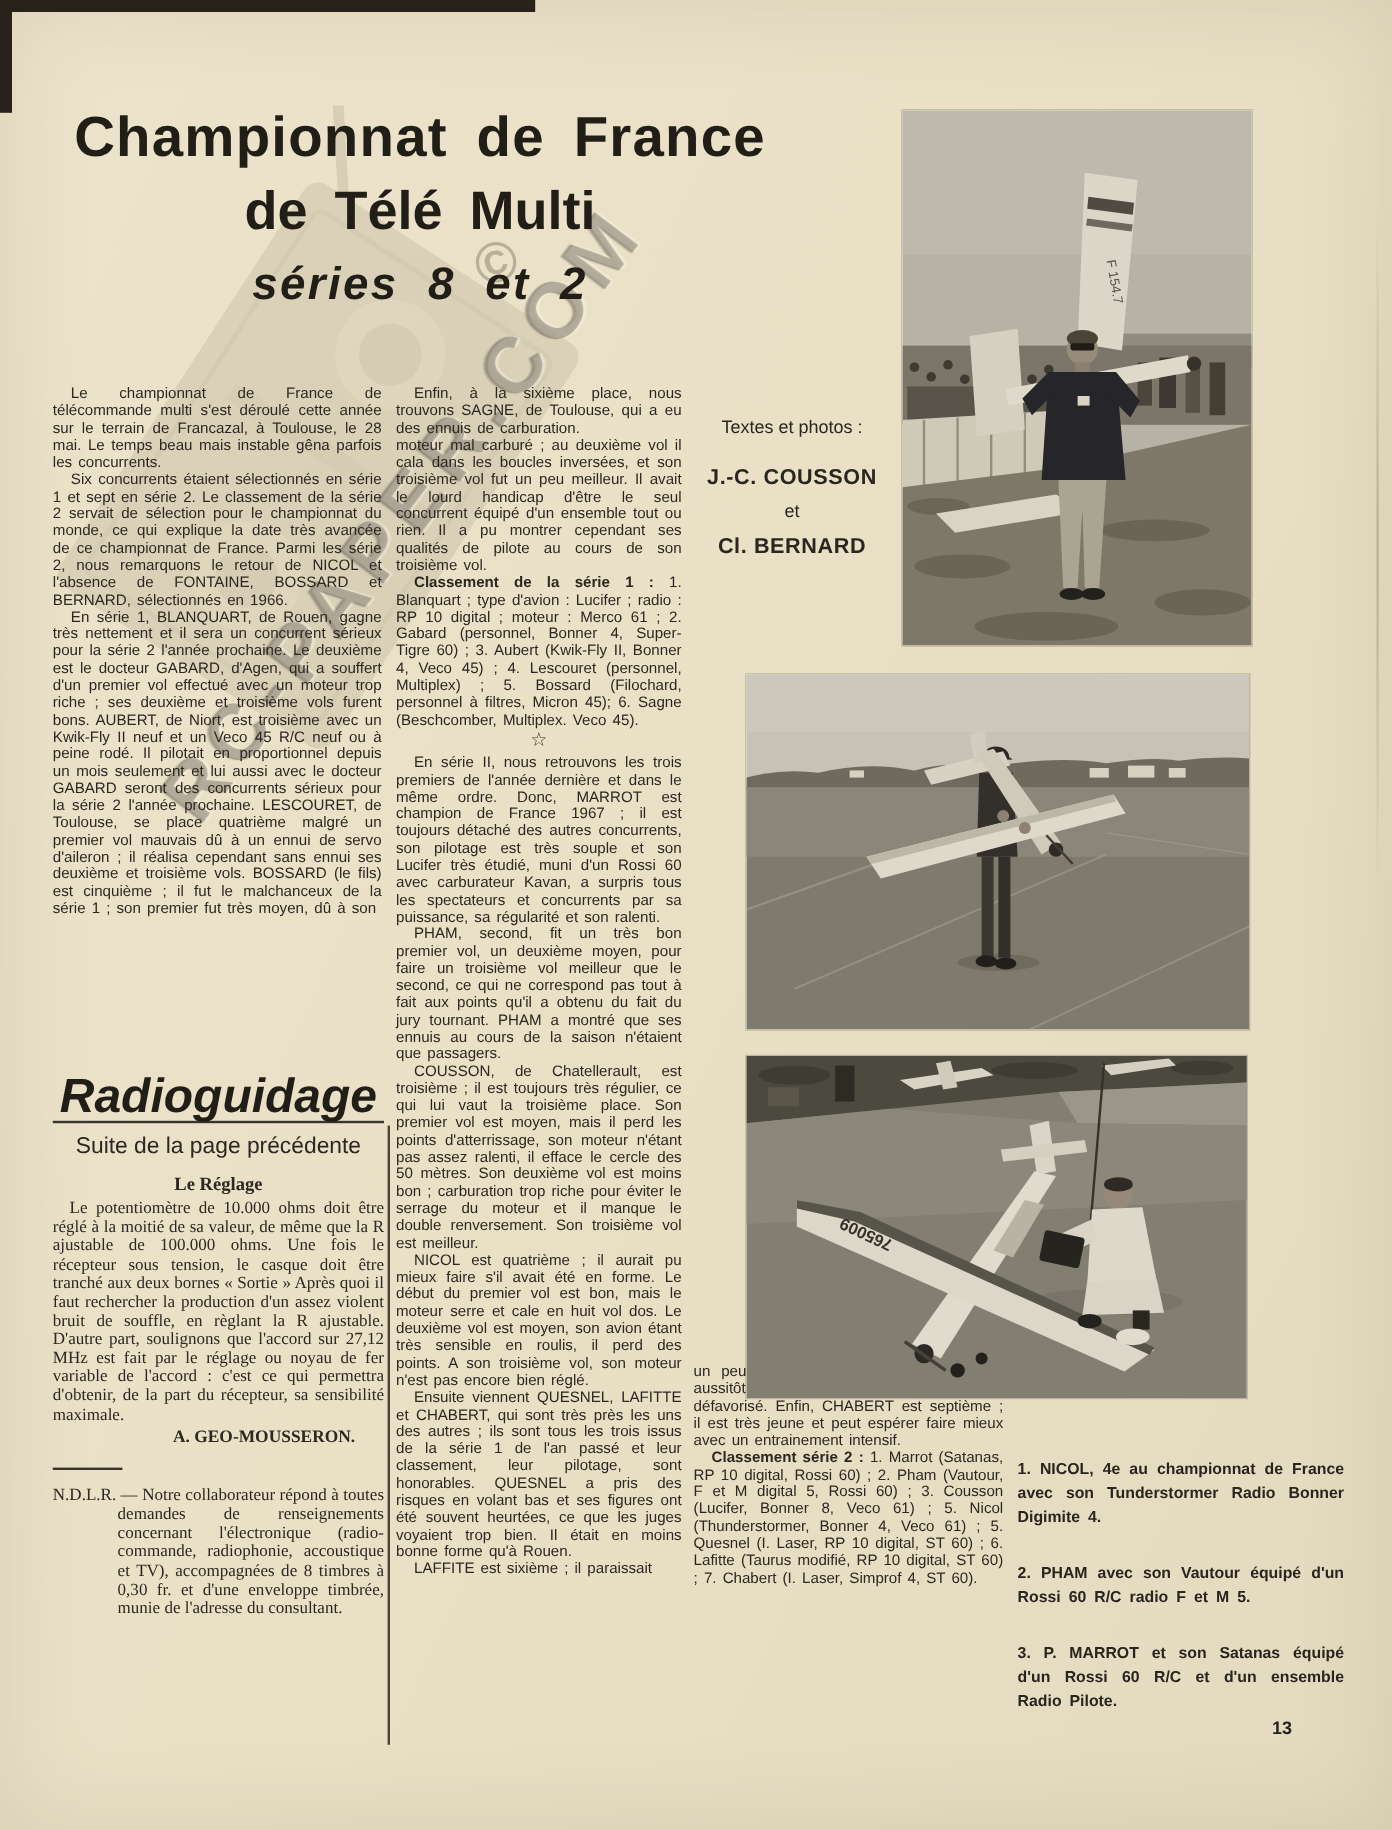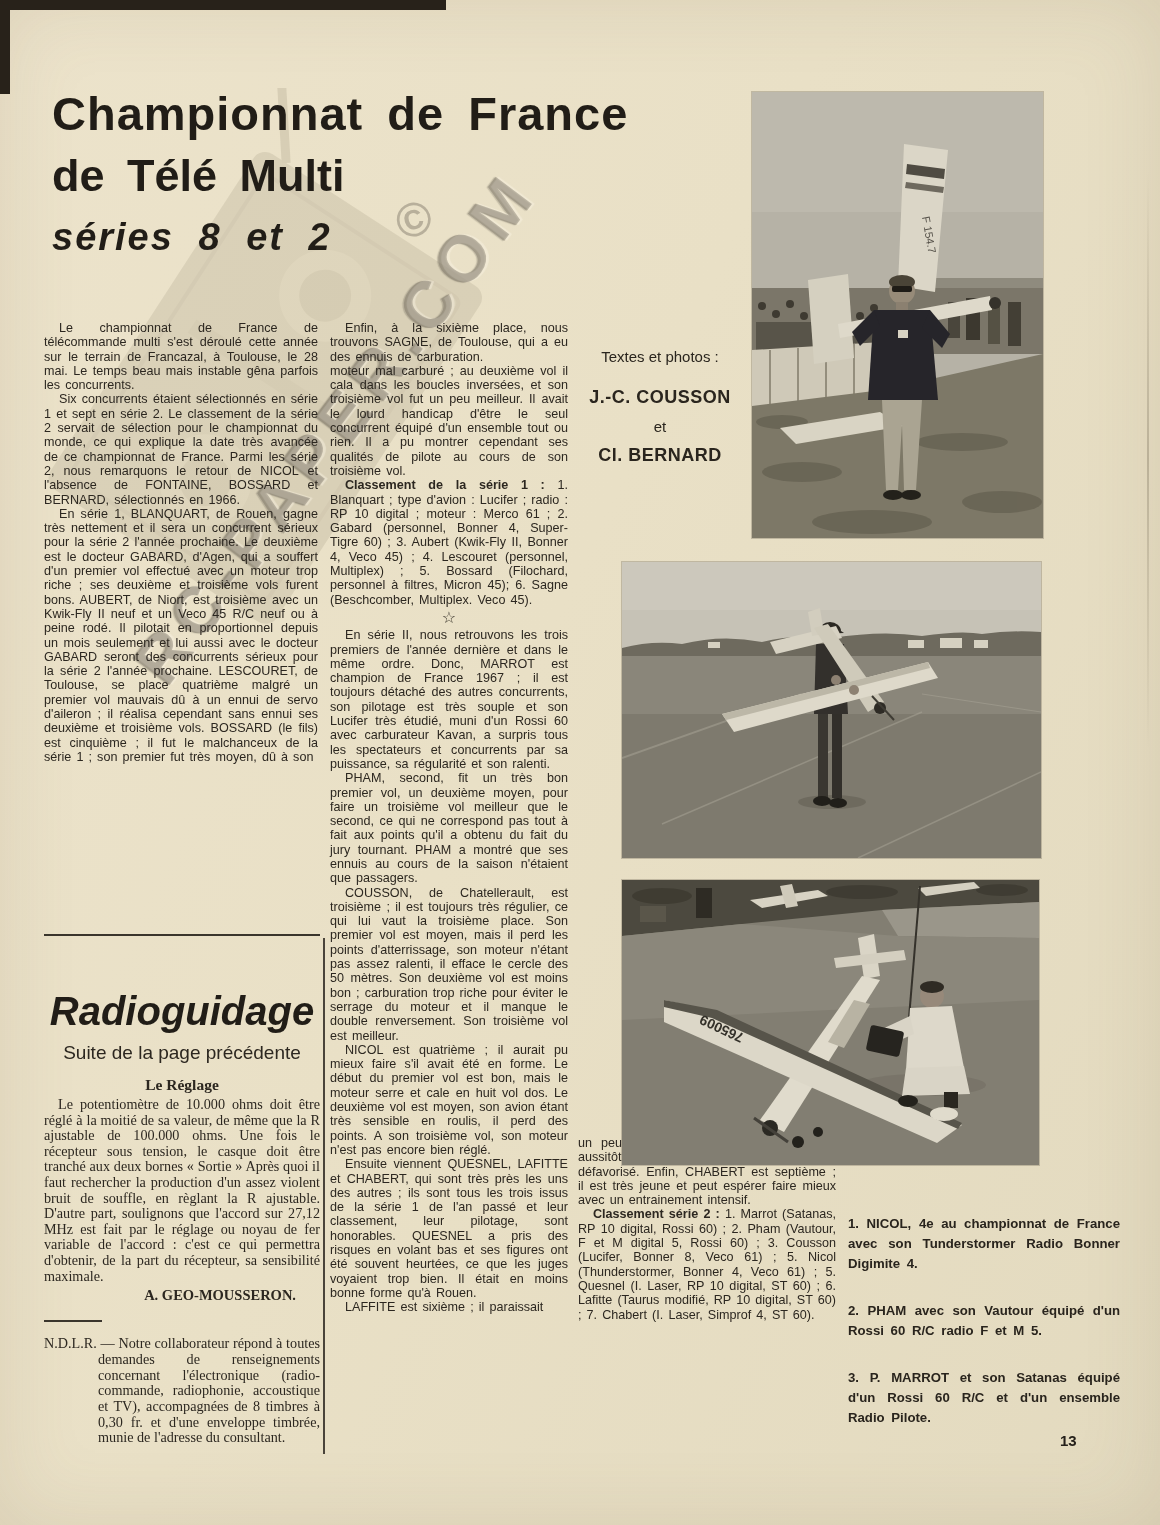--- a/index.html
+++ b/index.html
@@ -18,41 +18,41 @@
   .wm-text{
     position:absolute;left:118px;top:652px;transform:rotate(-53deg);transform-origin:0 0;
     font-size:66px;font-weight:700;letter-spacing:9px;white-space:nowrap;
     color:rgba(115,108,94,.40);
     text-shadow:2px 2px 1px rgba(250,245,228,.45),-1px -1px 1px rgba(60,54,44,.22);
     pointer-events:none;}
   .wm-symbol{position:absolute;left:396px;top:192px;font-size:48px;font-weight:700;
     color:rgba(115,108,94,.42);transform:rotate(-18deg);pointer-events:none;}
   .ghost{position:absolute;left:28px;top:88px;pointer-events:none;}
   
-  .title{position:absolute;left:52px;top:90px;width:656px;color:#211d17;}
+  .title{position:absolute;left:22px;top:90px;width:656px;text-align:center;color:#211d17;}
   .t1{font-size:47px;font-weight:700;letter-spacing:1px;word-spacing:10px;line-height:1;}
   .t2{font-size:45px;font-weight:700;margin-top:16px;word-spacing:10px;line-height:1;}
   .t3{font-size:38px;font-weight:700;font-style:italic;margin-top:20px;letter-spacing:2px;word-spacing:12px;line-height:1;}
   
   .col{position:absolute;font-size:12.6px;line-height:14.3px;word-spacing:1.6px;}
   .col1{left:44px;top:321px;width:274px;}
   .col2{left:330px;top:321px;width:238px;}
   .col3{left:578px;top:1136px;width:258px;}
   .para{margin:0;text-align:justify;text-indent:15px;}
   .para strong{font-weight:700;}
   .noindent{text-indent:0;}
   .star{text-align:center;font-size:16px;padding:4px 0 3px;color:#3a352c;}
   
   .credits{position:absolute;left:566px;top:348px;width:188px;text-align:center;color:#2a251e;}
   .credits .intro{font-size:15px;margin:0 0 22px;}
   .credits .name{font-size:18px;font-weight:700;letter-spacing:.5px;margin:0 0 10px;}
   .credits .conj{font-size:15px;margin:0 0 10px;text-align:center;}
   
   .rg-rule{position:absolute;left:44px;top:934px;width:276px;height:2px;background:#3a352c;}
-  .rg{position:absolute;left:44px;top:989px;width:276px;font-family:"Liberation Serif",serif;color:#2c2720;}
+  .rg{position:absolute;left:44px;top:892px;width:276px;font-family:"Liberation Serif",serif;color:#2c2720;}
   .rg-title{font-family:"Liberation Sans",sans-serif;font-weight:700;font-style:italic;
     font-size:40px;text-align:center;margin:0 0 8px;letter-spacing:0;color:#211d17;}
   .rg-sub{font-family:"Liberation Sans",sans-serif;font-size:19px;text-align:center;margin:0 0 12px;}
   .rg-head{font-weight:700;text-align:center;font-size:15.5px;margin:0 0 3px;}
   .rg-body{font-size:14.2px;line-height:15.6px;text-align:justify;text-indent:14px;margin:0;}
   .rg-sign{font-weight:700;text-align:right;padding-right:24px;font-size:14.5px;margin:3px 0 0;}
   .rg-shortrule{width:58px;height:2px;background:#3a352c;margin:16px 0 14px;}
   .rg-ndlr{font-size:14.2px;line-height:15.7px;text-align:justify;margin:0;
     padding-left:54px;text-indent:-54px;}
   .rg-ndlr strong{font-weight:400;}

